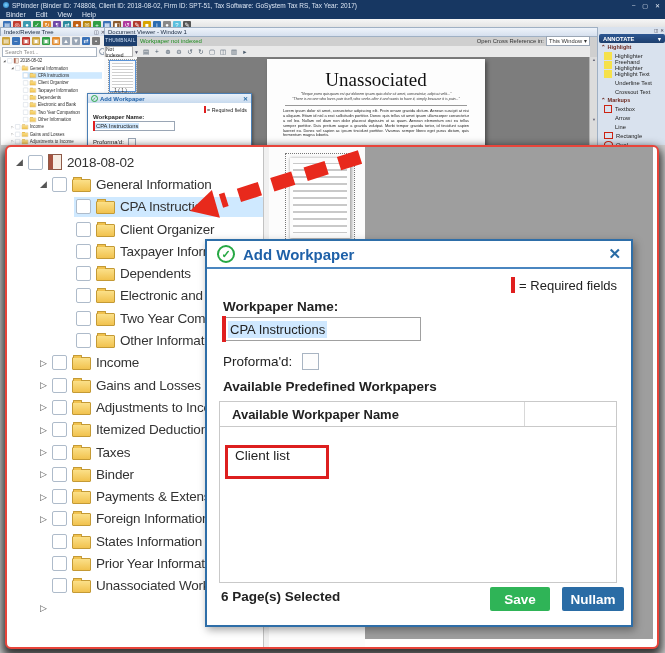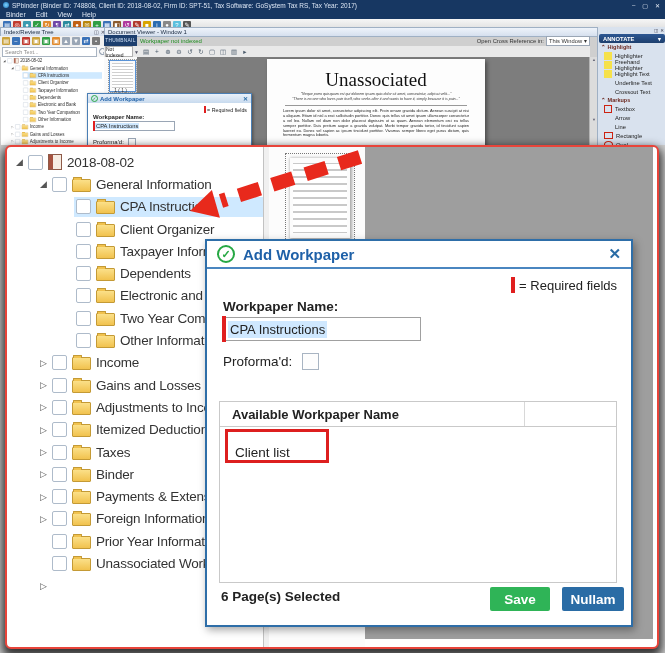--- a/index.html
+++ b/index.html
@@ -133,22 +133,22 @@
     display:flex;align-items:center;}
   .wn-input .bar{width:4px;height:26px;background:#e01f1f;margin-left:-2px;flex:0 0 auto;}
   .wn-input .txt{font-size:13px;background:#cfe8ff;padding:1px 2px;margin-left:2px;}
   .pf-row{position:absolute;left:16px;top:112px;display:flex;align-items:center;gap:10px;font-size:13.5px;}
   .pf-cb{width:15px;height:15px;border:1px solid #a8b4c2;background:#fdfdfd;}
   .apw-label{position:absolute;left:16px;top:138px;font-weight:bold;font-size:13.5px;}
   .wtable{position:absolute;left:12px;top:160px;width:396px;height:180px;border:1px solid #c9c9c9;background:#fff;}
   .wtable .thead{height:24px;border-bottom:1px solid #c9c9c9;display:flex;align-items:center;}
   .wtable .th1{flex:0 0 292px;font-weight:bold;font-size:13px;padding-left:12px;border-right:1px solid #d8d8d8;height:100%;
     display:flex;align-items:center;}
-  .wtable .rowbox{position:absolute;left:5px;top:27px;width:98px;height:28px;border:3px solid #dd1f1f;
-    display:flex;align-items:flex-end;}
+  .wtable .rowbox{position:absolute;left:5px;top:43px;width:98px;height:28px;border:3px solid #dd1f1f;
+    display:flex;align-items:flex-start;}
   .wtable .rowbox .cell{font-size:13.5px;padding-left:7px;}
   .pages{position:absolute;left:14px;top:348px;font-weight:bold;font-size:13.5px;}
   .btn{position:absolute;top:346px;height:24px;border-radius:2px;color:#fff;font-weight:bold;font-size:13.5px;
     display:flex;align-items:center;justify-content:center;}
   .btn-save{left:283px;width:60px;background:#2fb457;}
   .btn-cancel{left:355px;width:62px;background:#2a6ca5;}
 </style>
 </head>
 <body>
 
@@ -588,20 +588,28 @@
             <span class="cb"></span>
             <span class="folder"></span>
             <span class="lbl">Foreign Information and</span>
           </div>
         </div>
         <div class="trow" style="padding-left: 28px;">
           <span class="arrow"></span>
           <div class="core">
             <span class="cb"></span>
             <span class="folder"></span>
+            <span class="lbl">States Information</span>
+          </div>
+        </div>
+        <div class="trow" style="padding-left: 28px;">
+          <span class="arrow"></span>
+          <div class="core">
+            <span class="cb"></span>
+            <span class="folder"></span>
             <span class="lbl">Prior Year Information</span>
           </div>
         </div>
         <div class="trow" style="padding-left: 28px;">
           <span class="arrow"></span>
           <div class="core">
             <span class="cb"></span>
             <span class="folder"></span>
             <span class="lbl">Unassociated Workpapers</span>
           </div>
@@ -628,20 +636,21 @@
       </div>
       <div class="wn-label">Workpaper Name:</div>
       <div class="wn-input">
         <span class="bar"></span>
         <span class="txt">CPA Instructions</span>
       </div>
       <div class="pf-row">
         <span>Proforma'd:</span>
         <span class="pf-cb"></span>
       </div>
+      <div class="apw-label">Available Predefined Workpapers</div>
       <div class="wtable">
         <div class="thead">
           <div class="th1">Available Workpaper Name</div>
           <div></div>
         </div>
         <div class="rowbox">
           <span class="cell">Client list</span>
         </div>
       </div>
       <div class="pages">6 Page(s) Selected</div>

